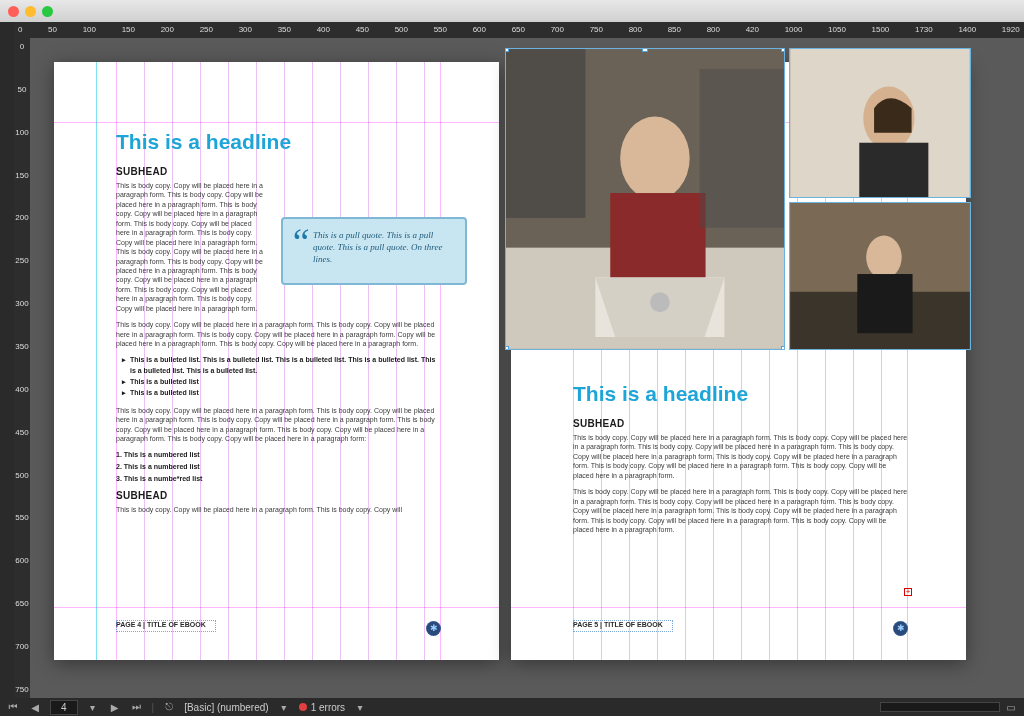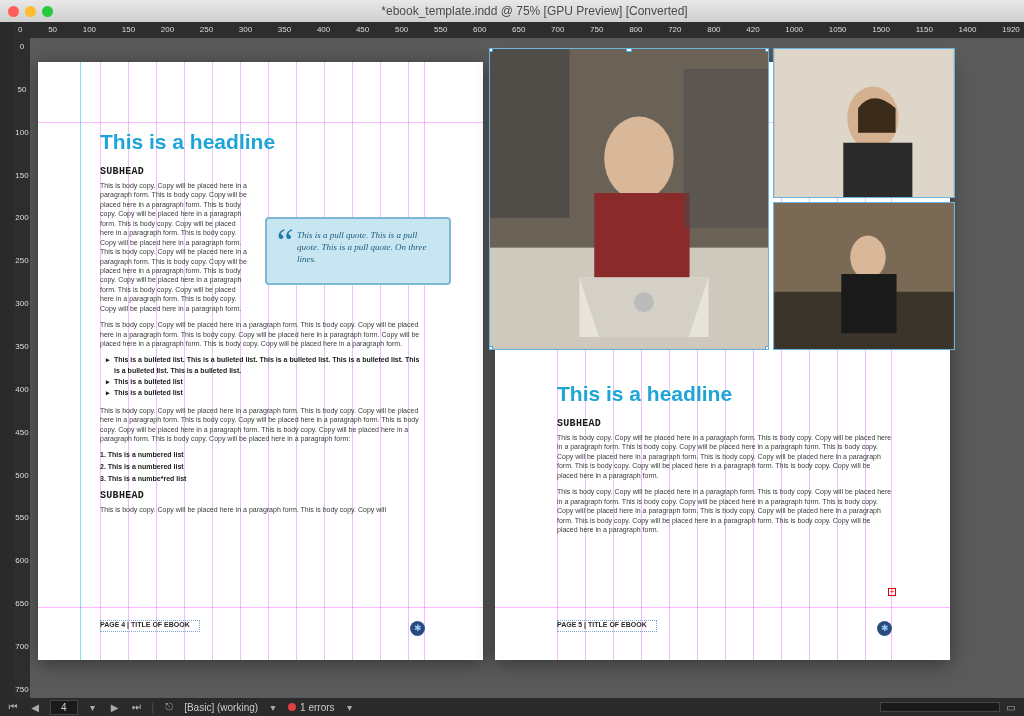--- a/index.html
+++ b/index.html
@@ -16,37 +16,37 @@
 .left-rib { position:absolute; left:0; top:22px; bottom:18px; width:14px; background:#2a2a2a; }
 
 .rulers-top { position:absolute; left:14px; right:0; top:22px; height:16px; background:#2d2d2d; color:#ddd; font-size:8px; }
 .rulers-top .marks{ display:flex; justify-content:space-between; padding:3px 4px 0 4px;}
 .rulers-left { position:absolute; left:14px; top:38px; bottom:18px; width:16px; background:#2d2d2d; color:#ddd; font-size:8px; }
 .rulers-left .marks{ display:flex; flex-direction:column; justify-content:space-between; height:100%; align-items:center; padding:4px 0;}
 
 .canvas { position:absolute; left:30px; right:0; top:38px; bottom:18px; background:#5a5a5a; overflow:hidden; }
 
 
-.spread { position:absolute; left:8px; top:24px; display:flex; gap:12px; }
+.spread { position:absolute; left:24px; top:24px; display:flex; gap:12px; }
 .page { width:445px; height:598px; background:#fff; box-shadow:0 4px 18px rgba(0,0,0,.4); position:relative; }
 .page.right { width:455px; }
 
 
 .guides { position:absolute; inset:0; pointer-events:none; }
 .guides .m-left{position:absolute;top:0;bottom:0;left:62px;width:1px;background:rgba(255,0,255,.28);}
 .guides .m-right{position:absolute;top:0;bottom:0;right:58px;width:1px;background:rgba(255,0,255,.28);}
 .guides .m-top{position:absolute;left:0;right:0;top:60px;height:1px;background:rgba(255,0,255,.28);}
 .guides .m-bottom{position:absolute;left:0;right:0;bottom:52px;height:1px;background:rgba(255,0,255,.28);}
 .guides .c{position:absolute;top:0;bottom:0;width:1px;background:rgba(180,30,220,.28);}
 .guides .cyan-left{position:absolute;top:0;bottom:0;left:42px;width:1px;background:rgba(0,200,220,.5);}
 
 
 .content { position:absolute; left:62px; right:58px; top:68px; }
 .headline { color:#1ea5d8; font-size:21px; font-weight:600; margin-bottom:12px; }
-.subhead { font-size:10px; font-weight:700; letter-spacing:.3px; margin:8px 0 4px; color:#1a1a1a;font-family:Liberation Mono, monospace; }
+.subhead { font-size:10px; font-weight:700; letter-spacing:.3px; margin:8px 0 4px; color:#1a1a1a; }
 .bodycopy { font-size:7px; line-height:1.35; color:#3a3a3a; margin-bottom:7px; }
 .bodycopy.wrap{ width:150px; }
 .bullets{ font-size:7px; line-height:1.55; color:#1a1a1a; margin:3px 0 7px 6px;}
 .bullets li{ list-style:none; position:relative; padding-left:8px; font-weight:700;}
 .bullets li::before{content:"▸"; position:absolute; left:0; font-size:7px;}
 .nums{ font-size:7px; font-weight:700; color:#1a1a1a; margin:3px 0 7px;}
 .nums li{ list-style:none; margin-bottom:5px;}
 
 .pullquote { position:absolute; left:227px; top:155px; width:186px; height:68px; background:#c8e6f2; border:2px solid #7fb8d4; border-radius:4px; padding:10px 12px 10px 30px; font-style:italic; font-size:9px; color:#1e5a7a; font-family:Georgia,serif; line-height:1.35;}
 .pullquote .qmark{ position:absolute; left:6px; top:-2px; font-size:38px; color:#1e7aa8; font-family:Georgia,serif;}
@@ -78,21 +78,20 @@
 </style>
 </head>
 <body>
 
 <div class="mac-titlebar">
   <div class="traffic">
     <div class="dot red"></div>
     <div class="dot yellow"></div>
     <div class="dot green"></div>
   </div>
-  <div class="title">*ebook_template.indd @ 75% [GPU Preview] [Converted]</div>
 </div>
 
 <div class="left-rib"></div>
 
 <div class="rulers-top">
   <div class="marks" id="ruler-top-marks">
       <span>0</span>
       <span>50</span>
       <span>100</span>
       <span>150</span>
@@ -102,27 +101,27 @@
       <span>350</span>
       <span>400</span>
       <span>450</span>
       <span>500</span>
       <span>550</span>
       <span>600</span>
       <span>650</span>
       <span>700</span>
       <span>750</span>
       <span>800</span>
-      <span>720</span>
+      <span>850</span>
       <span>800</span>
       <span>420</span>
       <span>1000</span>
       <span>1050</span>
       <span>1500</span>
-      <span>1150</span>
+      <span>1730</span>
       <span>1400</span>
       <span>1920</span>
     </div>
 </div>
 <div class="rulers-left">
   <div class="marks" id="ruler-left-marks">
       <span>0</span>
       <span>50</span>
       <span>100</span>
       <span>150</span>
@@ -263,21 +262,21 @@
 
 <div class="status">
   <span class="nav-btn">⏮</span>
   <span class="nav-btn">◀</span>
   <span class="field">4</span>
   <span class="nav-btn">▾</span>
   <span class="nav-btn">▶</span>
   <span class="nav-btn">⏭</span>
   <span class="sep">|</span>
   <span class="nav-btn">⎋</span>
-  <span>[Basic] (working)</span>
+  <span>[Basic] (numbered)</span>
   <span class="nav-btn">▾</span>
   <span><span class="err-dot"></span><span>1 errors</span></span>
   <span class="nav-btn">▾</span>
   <div class="right">
     <div class="scroll-track"></div>
     <span class="nav-btn">▭</span>
   </div>
 </div>
 
 </body></html>

